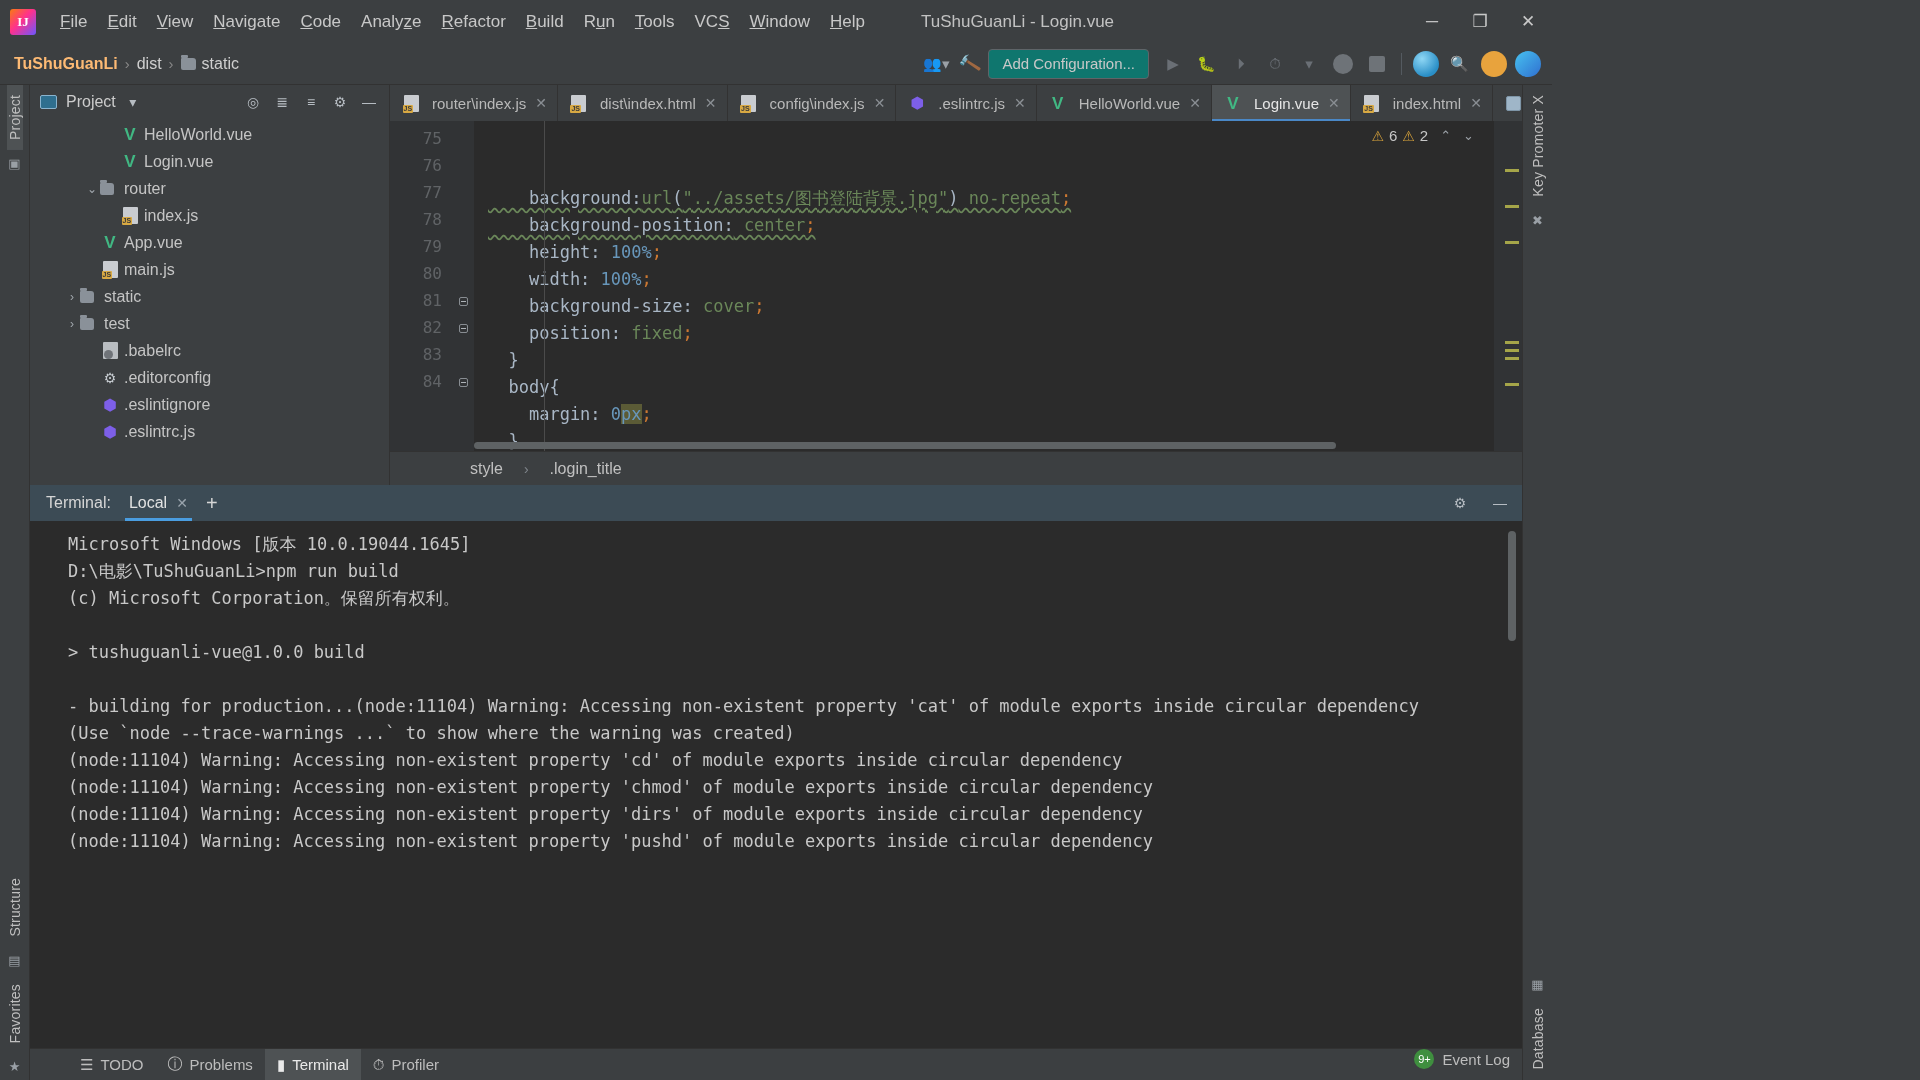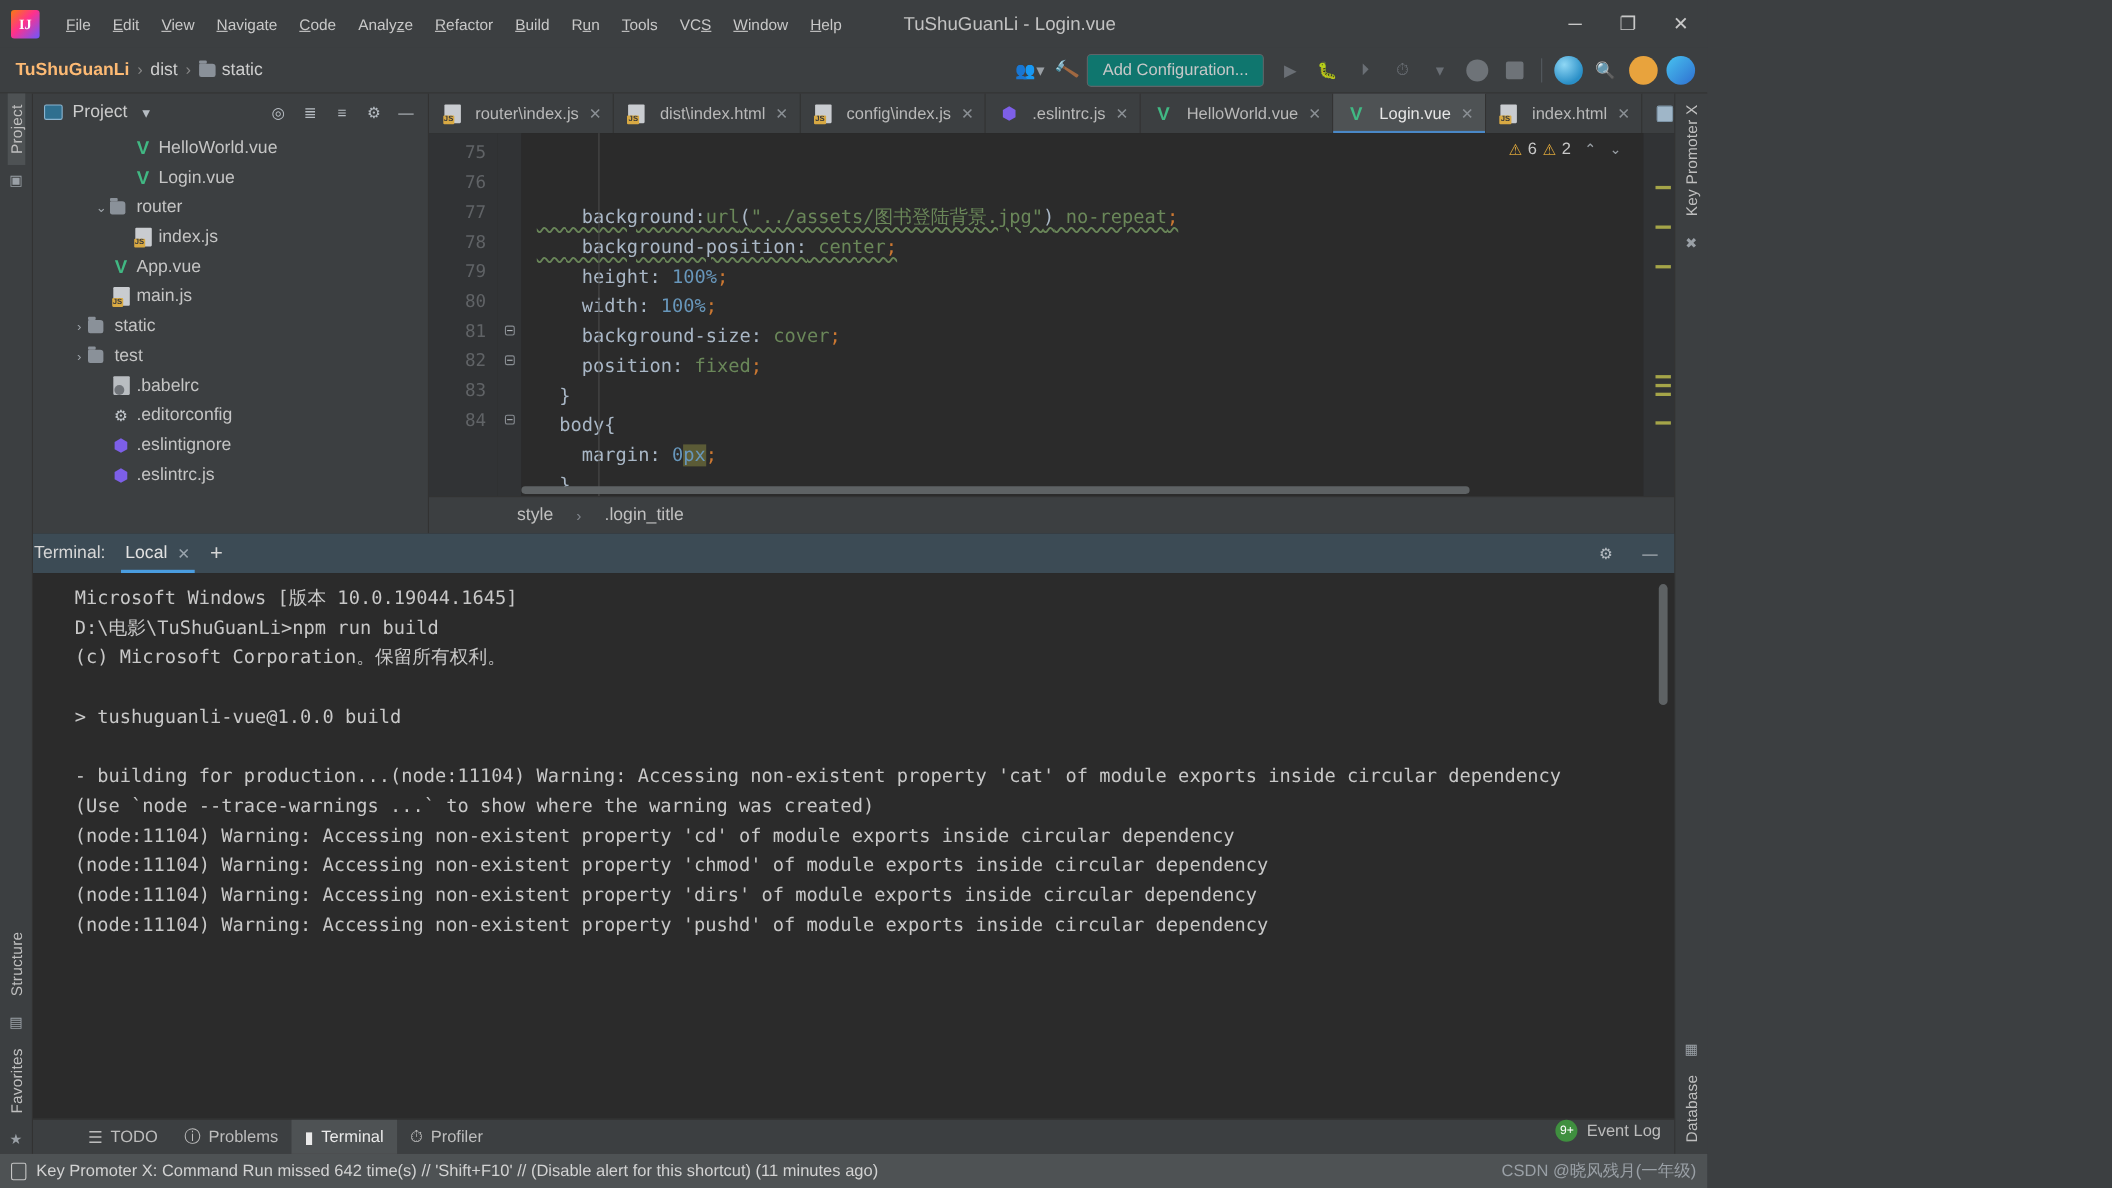--- a/index.html
+++ b/index.html
@@ -17,21 +17,21 @@
     height: 43px; background: #3c3f41; display: flex; align-items: center;
     padding-left: 10px; flex: 0 0 43px; position: relative;
   }
   .app-logo {
     width: 26px; height: 26px; margin-right: 14px; border-radius: 3px;
     background: linear-gradient(135deg,#f97a12 0%, #ff318c 45%, #6b57ff 100%);
     display:flex; align-items:center; justify-content:center;
     font-size: 13px; color: #fff; font-weight: bold; font-family:"Liberation Serif",serif;
   }
   .menu-item {
-    font-size: 14px; color: #c8c8c8; padding: 4px 10px; cursor: default; white-space: nowrap;
+    font-size: 17px; color: #c8c8c8; padding: 4px 10px; cursor: default; white-space: nowrap;
   }
   .menu-item u { text-decoration: underline; }
   .win-title {
     font-size: 17px; color: #c2c2c2; margin-left: 46px; white-space: nowrap;
   }
   .win-controls {
     position: absolute; right: 0; top: 0; height: 43px; display: flex; align-items: center;
   }
   .win-btn {
     width: 48px; height: 43px; display: flex; align-items:center; justify-content:center;
@@ -207,21 +207,21 @@
   .breadcrumb-bar {
     height:34px; flex:0 0 34px; background:#3c3f41; display:flex; align-items:center;
     padding-left:80px; font-size:16px; color:#c0c0c0; gap:21px; border-top:1px solid #323232;
   }
   .breadcrumb-bar .sep{ color:#80868c; font-size:14px; }
 
   
   .term-panel { flex:1 1 auto; display:flex; flex-direction:column; min-height:0; background:#2b2b2b; }
   .term-head {
     height:36px; flex:0 0 36px; background:#3c4b55; display:flex; align-items:center;
-    padding-left:1px; gap:14px; position:relative;
+    padding-left:16px; gap:14px; position:relative;
   }
   .term-lbl { font-size:16px; color:#d6d6d6; }
   .term-tab {
     display:flex;align-items:center;gap:9px;font-size:16px;color:#e2e2e2;
     height:36px; padding: 0 4px; position:relative;
   }
   .term-tab::after{content:"";position:absolute;left:0;right:0;bottom:0;height:3px;background:#4a9de0;}
   .term-tab .x{color:#9aa4ad;font-size:14px;}
   .term-plus{ color:#d6d6d6; font-size:20px; line-height:1; }
   .term-head-right{ position:absolute; right:10px; display:flex; align-items:center; gap:16px; }
@@ -620,18 +620,13 @@
 
     <div class="rail-right">
       <div class="rail-label">Key Promoter X</div>
       <div class="rail-ico">✖</div>
       <div style="flex:1 1 auto"></div>
       <div class="rail-ico">▦</div>
       <div class="rail-label">Database</div>
     </div>
   </div>
 
-  <div class="status-bar">
-    <span class="status-ico"></span>
-    <span>Key Promoter X: Command Run missed 642 time(s) // 'Shift+F10' // (Disable alert for this shortcut) (11 minutes ago)</span>
-    <span class="watermark">CSDN @晓风残月(一年级)</span>
-  </div>
 </div>
 
 </body></html>

